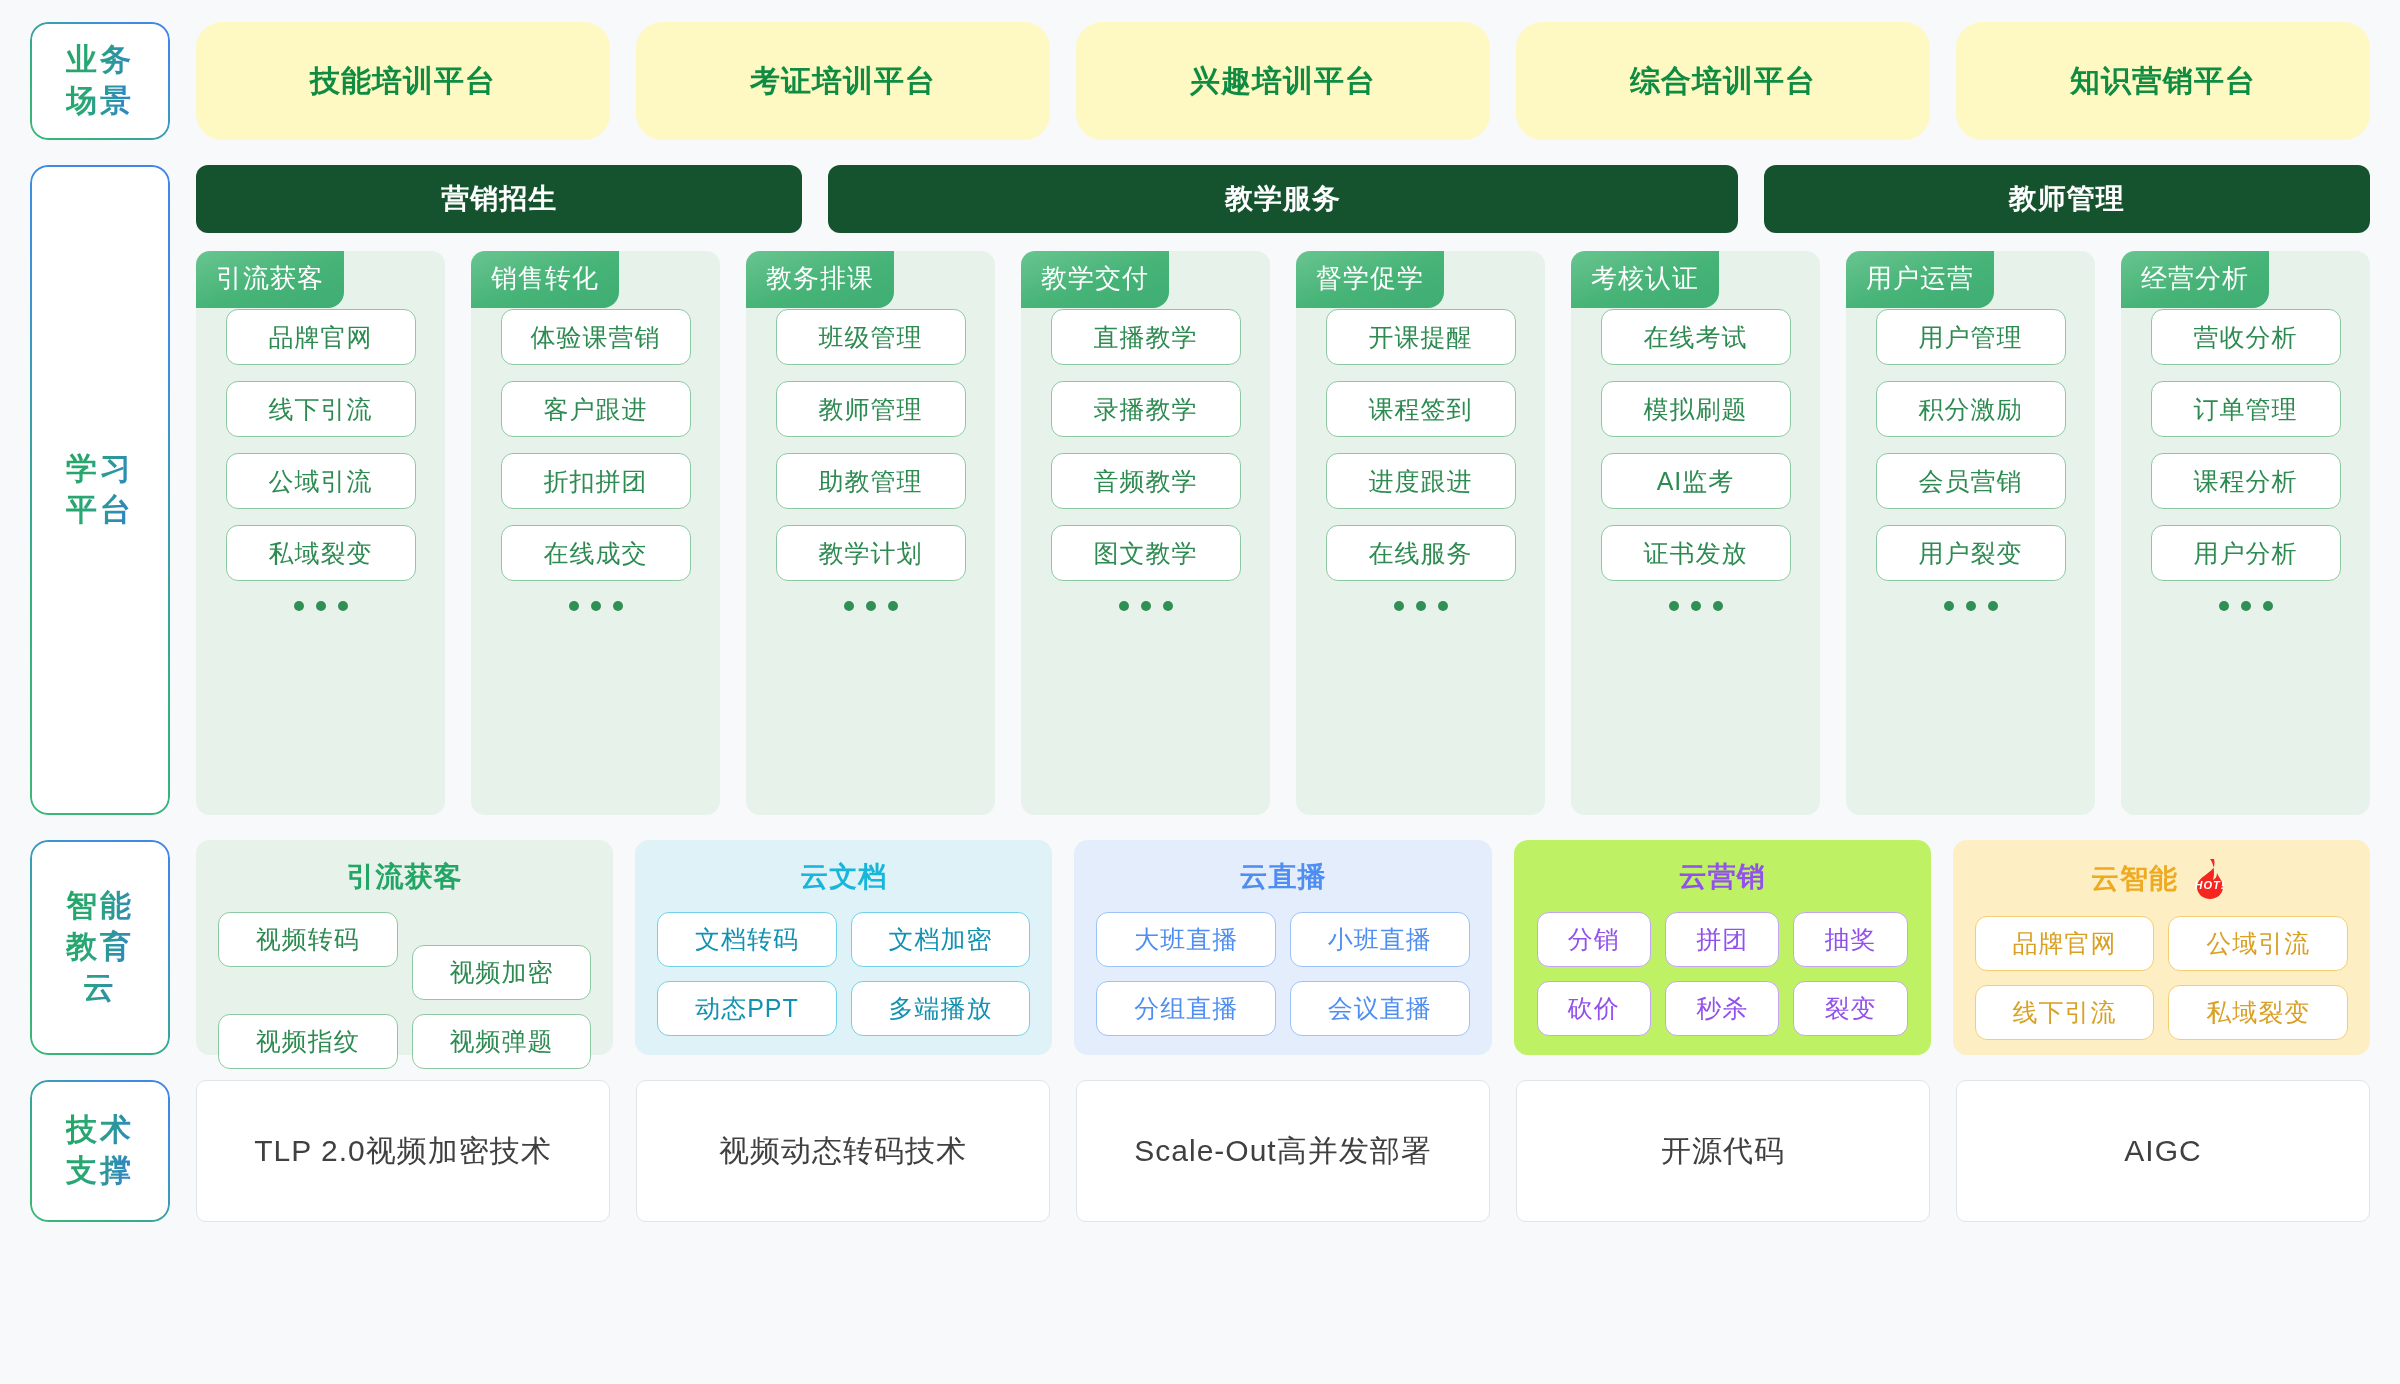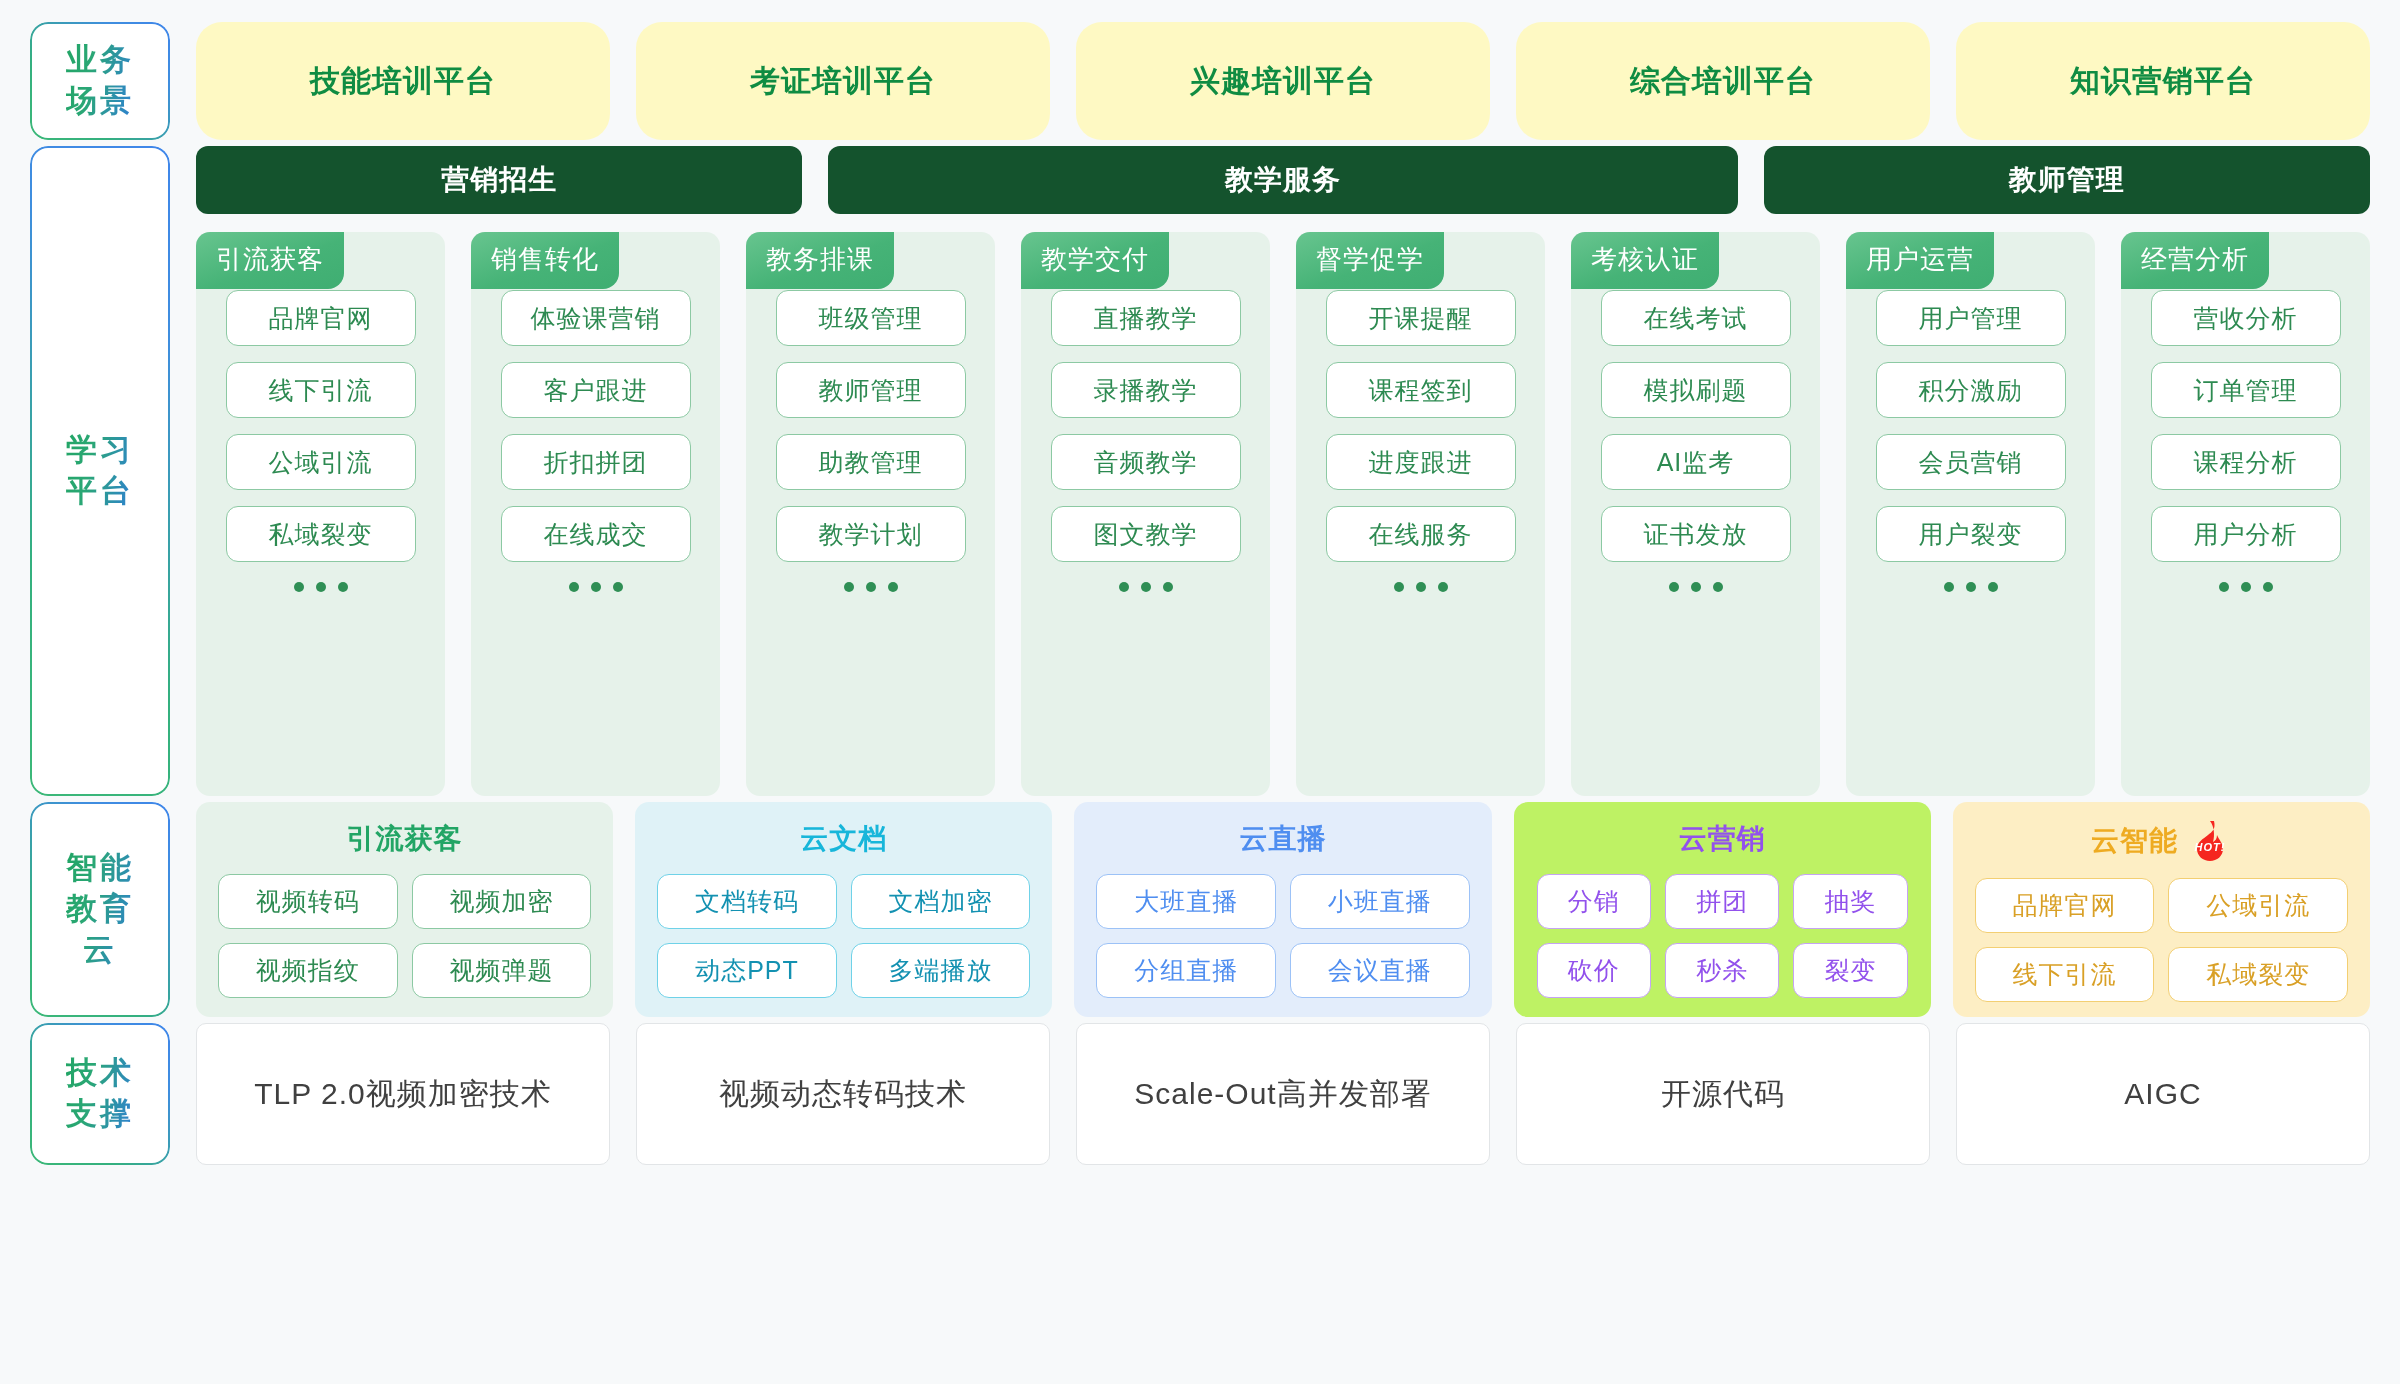--- a/index.html
+++ b/index.html
@@ -7,21 +7,21 @@
     width:2400px;height:1384px;
     background:#f7f9fa;
     font-family:"Liberation Sans","DejaVu Sans",sans-serif;
     overflow:hidden;
   }
   .page{
     position:relative;width:2400px;height:1384px;
     display:flex;flex-direction:column;
     padding:22px 30px 26px 30px;
     box-sizing:border-box;
-    gap:6px;
+    gap:25px;
   }
 
   
   .side-label{
     flex:0 0 auto;
     width:140px;
     border-radius:18px;
     background:#ffffff;
     position:relative;
     display:flex;align-items:center;justify-content:center;
@@ -279,21 +279,21 @@
 教育
 云</span>
     </div>
     <div class="cloud-list" id="cloud-list">
         <div class="cloud-card c2" style="background: rgb(230, 242, 234);">
           <div class="cloud-title" style="color: rgb(34, 165, 101);">
             <span>引流获客</span>
           </div>
           <div class="cloud-chips">
             <div class="cloud-chip" style="border-color: rgb(140, 201, 163); color: rgb(45, 138, 81);">视频转码</div>
-            <div class="cloud-chip" style="border-color: rgb(140, 201, 163); color: rgb(45, 138, 81);">视频加密</div>
+            <div class="cloud-chip" style="border-color: rgb(140, 201, 163); color: rgb(45, 138, 81); margin-top: 33px;">视频加密</div>
             <div class="cloud-chip" style="border-color: rgb(140, 201, 163); color: rgb(45, 138, 81);">视频指纹</div>
             <div class="cloud-chip" style="border-color: rgb(140, 201, 163); color: rgb(45, 138, 81);">视频弹题</div>
           </div>
         </div>
         <div class="cloud-card c2" style="background: rgb(223, 242, 247);">
           <div class="cloud-title" style="color: rgb(23, 182, 218);">
             <span>云文档</span>
           </div>
           <div class="cloud-chips">
             <div class="cloud-chip" style="border-color: rgb(111, 210, 232); color: rgb(19, 145, 177);">文档转码</div>

